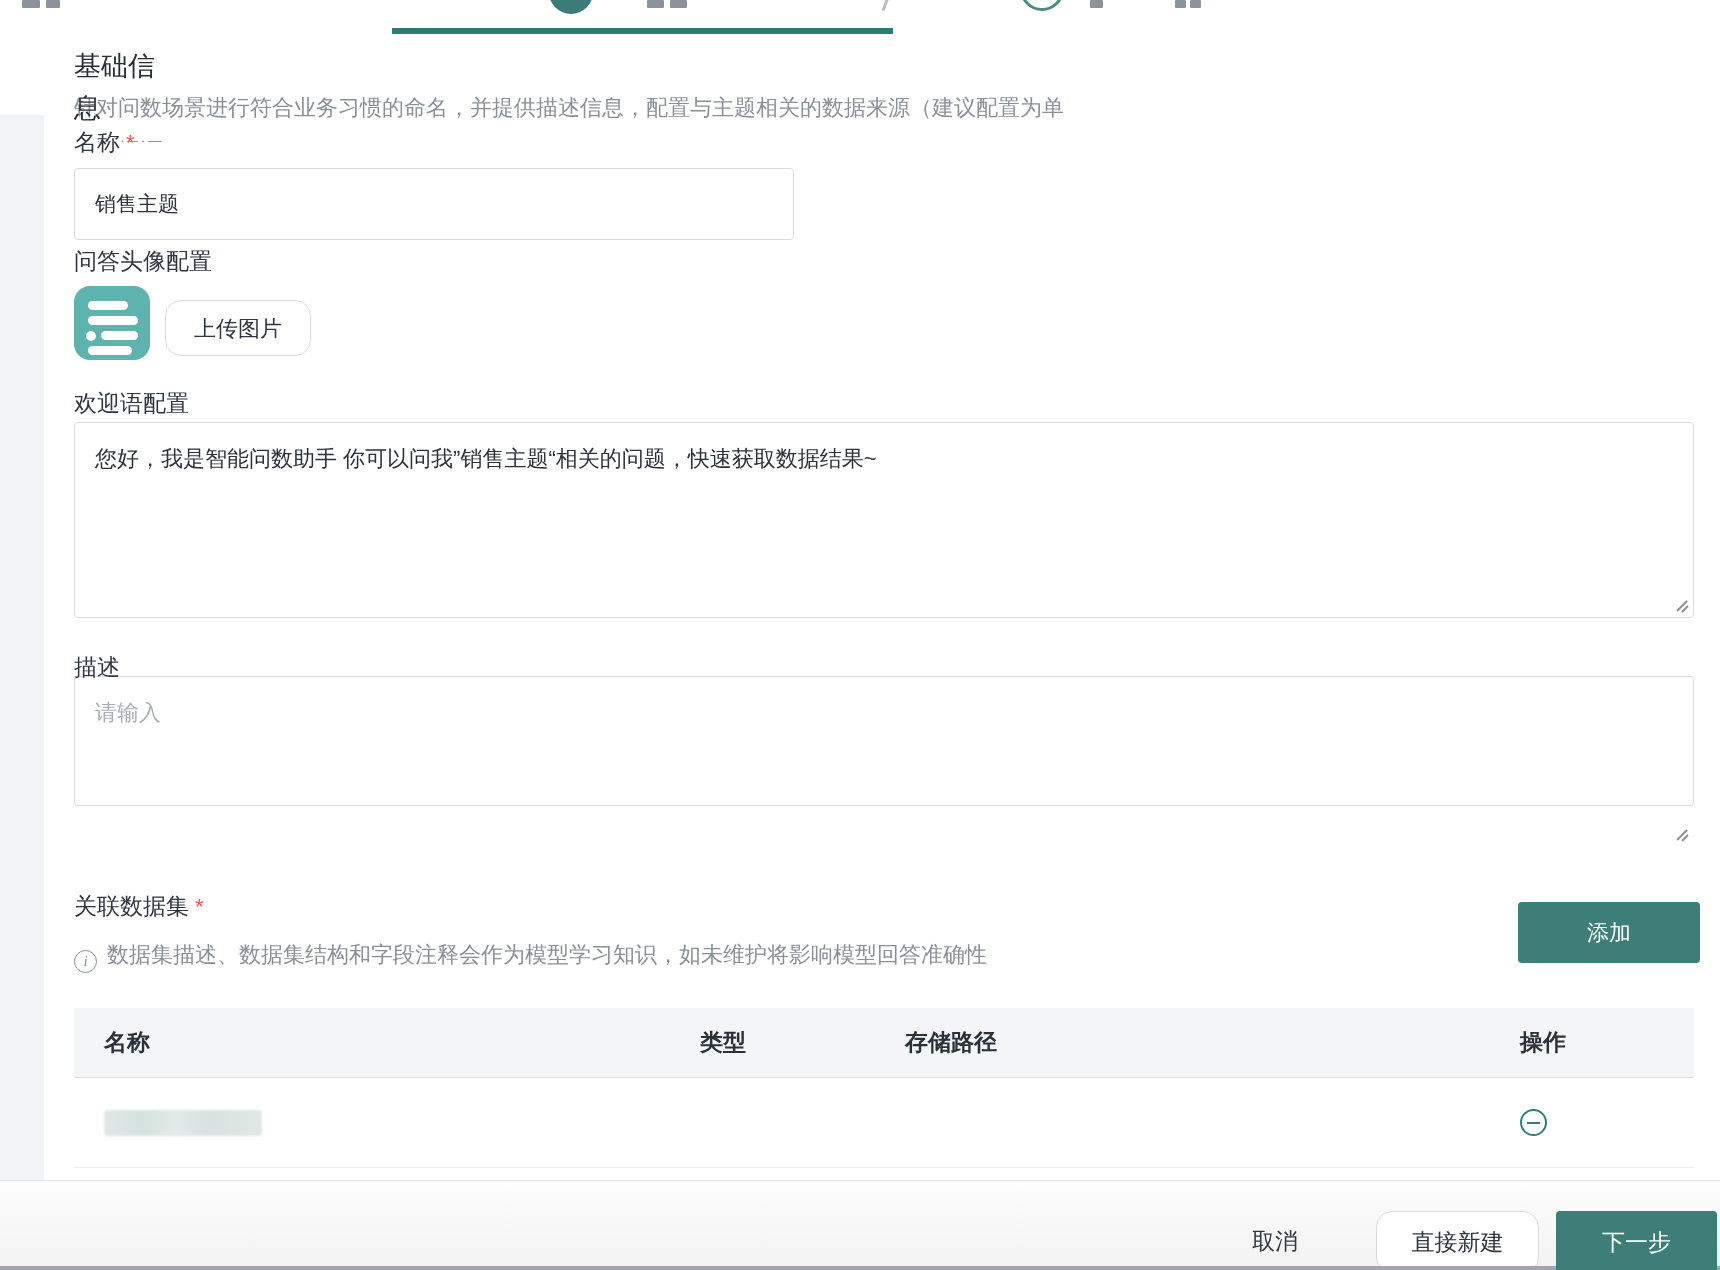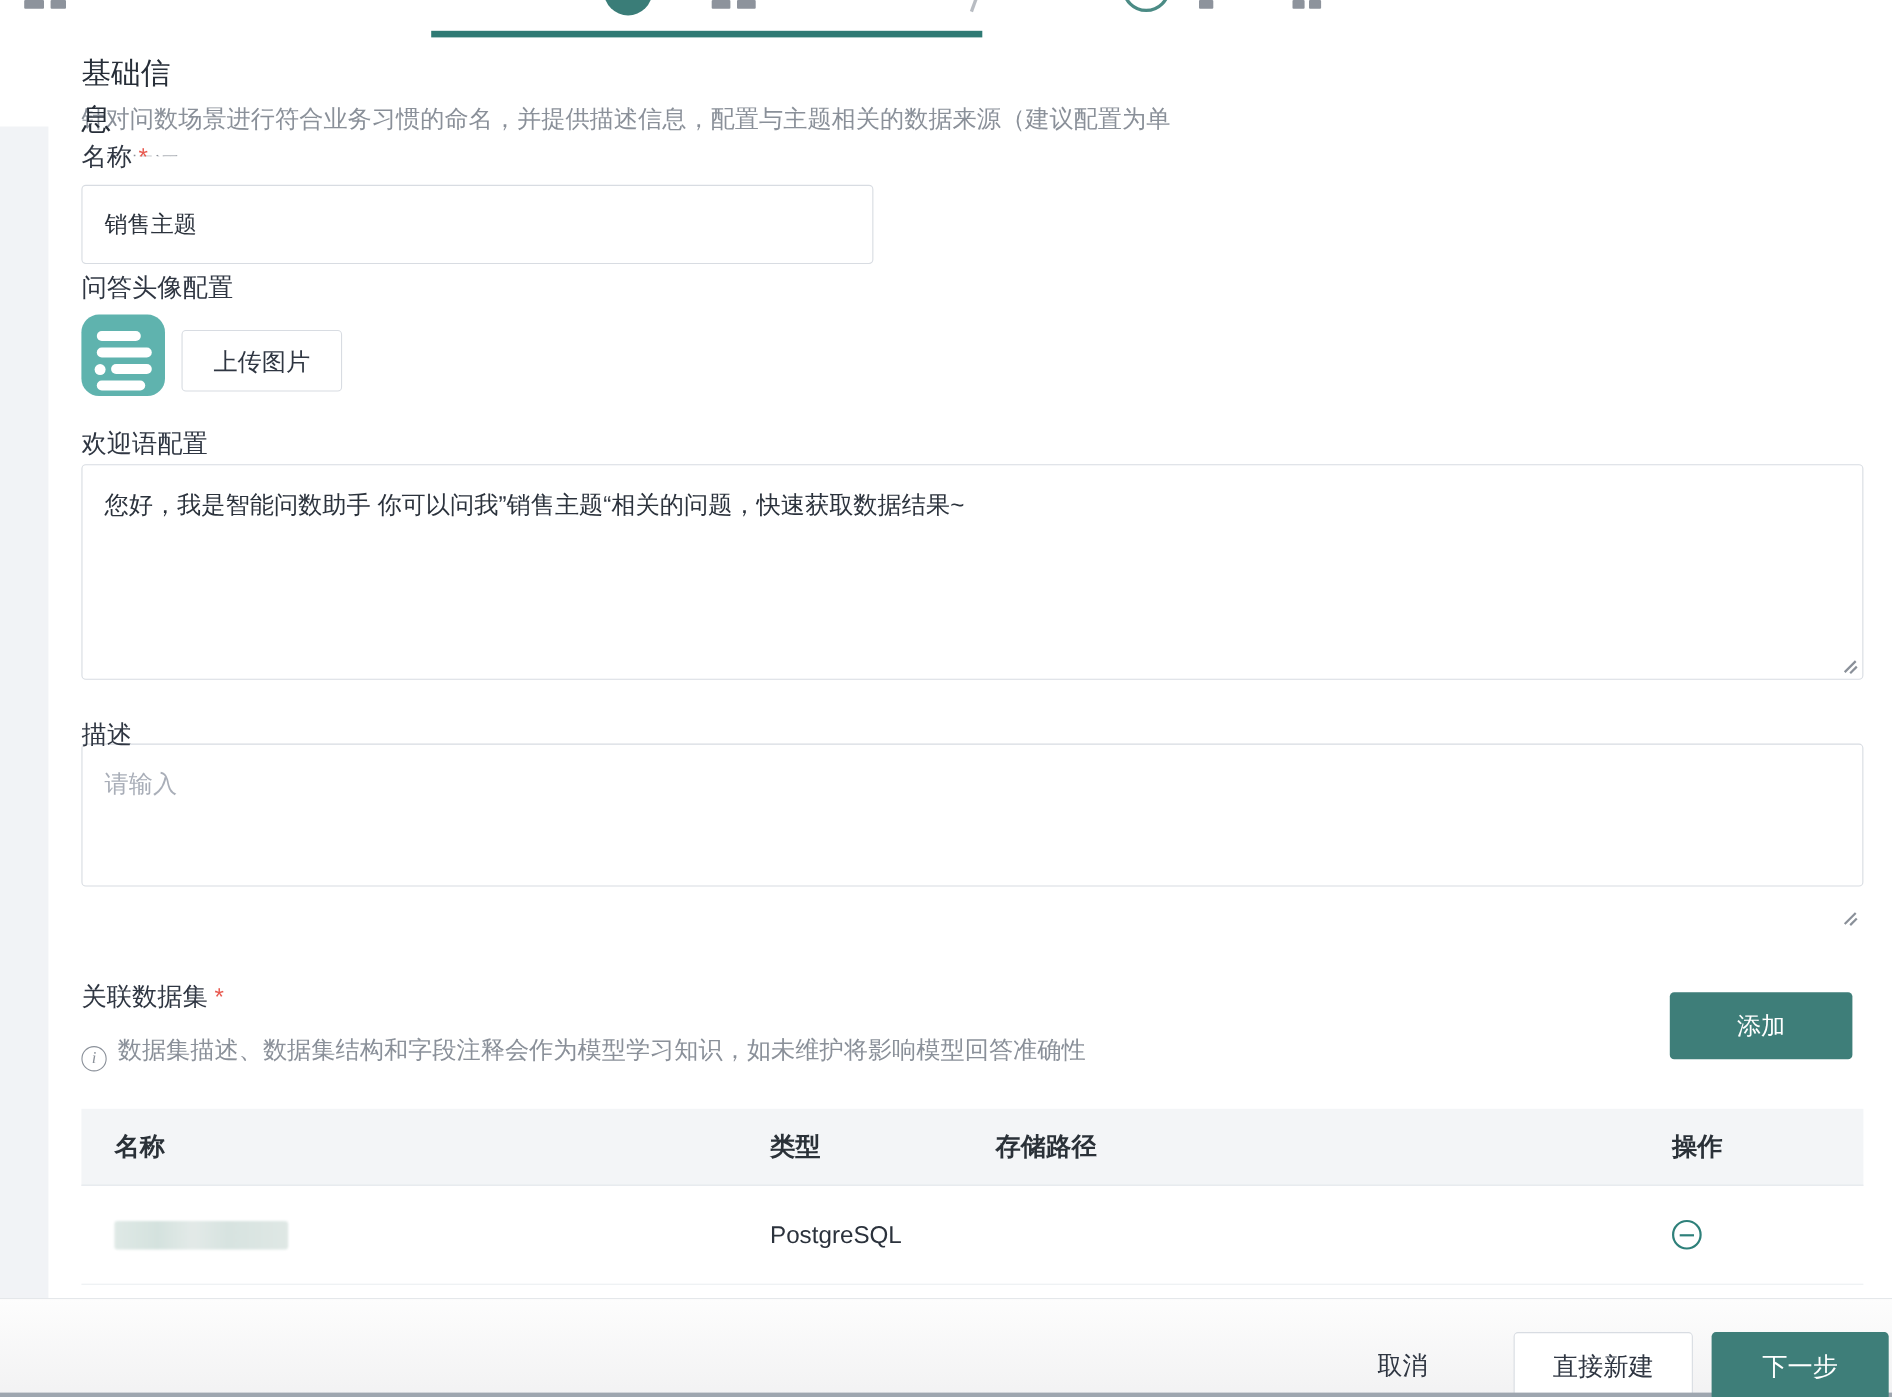--- a/index.html
+++ b/index.html
@@ -44,34 +44,34 @@
   .ta-welcome { top:422px; height:196px; }
   .ta-desc { top:676px; height:130px; }
   .resize-handle { position:absolute; width:16px; height:16px; z-index:4; }
 
   
   .avatar { position:absolute; left:74px; top:286px; width:76px; height:74px;
     border-radius:16px; background:#5fb3ae; }
   .avatar .bar { position:absolute; background:#fff; height:9px; border-radius:5px; }
   .avatar .dot { position:absolute; background:#fff; width:10px; height:10px; border-radius:50%; }
   .btn-outline { position:absolute; background:#fff; border:1.5px solid #d8dce2;
-    border-radius:4px; font-size:22px; color:#2f3642; text-align:center;
+    border-radius:16px; font-size:22px; color:#2f3642; text-align:center;
     font-family:"Liberation Sans", sans-serif; cursor:pointer; }
   .upload-btn { left:165px; top:300px; width:146px; height:56px; line-height:53px; }
 
   
   .info-row { position:absolute; left:74px; top:940px; font-size:22px; color:#8a9099; }
   .info-icon { display:inline-block; width:23px; height:23px; border:1.5px solid #8a9099;
     border-radius:50%; text-align:center; line-height:21px; font-size:15px;
     font-style:italic; font-family:"Liberation Serif", serif; margin-right:10px;
     vertical-align:-4px; }
   .btn-primary { position:absolute; background:#3e7e79; color:#fff; border:none;
     border-radius:4px; font-size:22px; text-align:center; cursor:pointer;
     font-family:"Liberation Sans", sans-serif; }
-  .add-btn { left:1518px; top:902px; width:166px; height:61px; line-height:61px; }
+  .add-btn { left:1518px; top:902px; width:182px; height:61px; line-height:61px; }
 
   
   .table { position:absolute; left:74px; top:1008px; width:1620px; }
   .thead { position:relative; height:70px; background:#f3f5f7;
     border-bottom:1px solid #dfe3e8; }
   .trow { position:relative; height:90px; background:#fff; border-bottom:1px solid #eceff2; }
   .cell { position:absolute; top:0; height:100%; display:flex; align-items:center;
     font-size:22px; color:#2b323c; }
   .thead .cell { font-size:23px; font-weight:600; color:#2a3138; }
   .c1 { left:30px; } .c2 { left:626px; } .c3 { left:831px; } .c4 { left:1446px; }
@@ -166,21 +166,20 @@
     <div class="thead">
       <div class="cell c1">名称</div>
       <div class="cell c2">类型</div>
       <div class="cell c3">存储路径</div>
       <div class="cell c4">操作</div>
     </div>
     <div class="trow">
       <div class="cell c1">
         <span class="blur-name"></span>
       </div>
-      <div class="cell c2">PostgreSQL</div>
       <div class="cell c4">
         <span class="minus-btn"></span>
       </div>
     </div>
   </div>
 
   <div class="footer">
     <button class="cancel-btn">取消</button>
     <button class="btn-outline direct-btn">直接新建</button>
     <div class="footer-bottom-line"></div>

